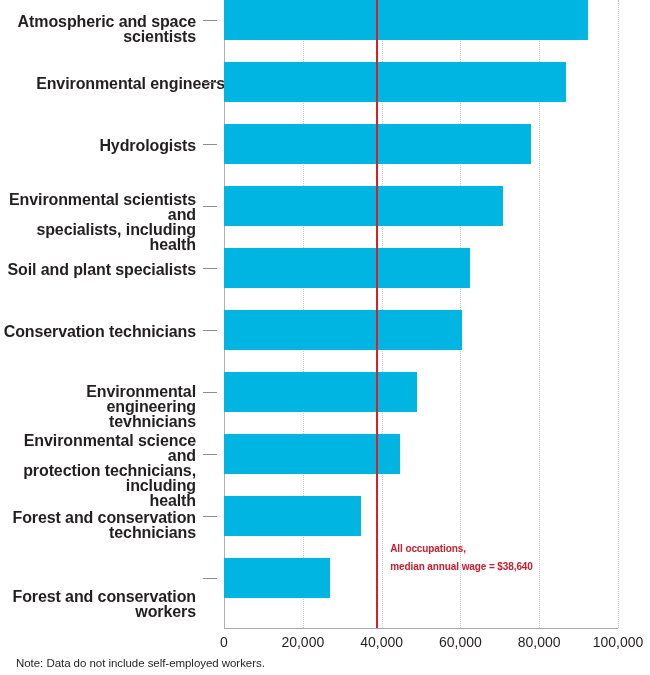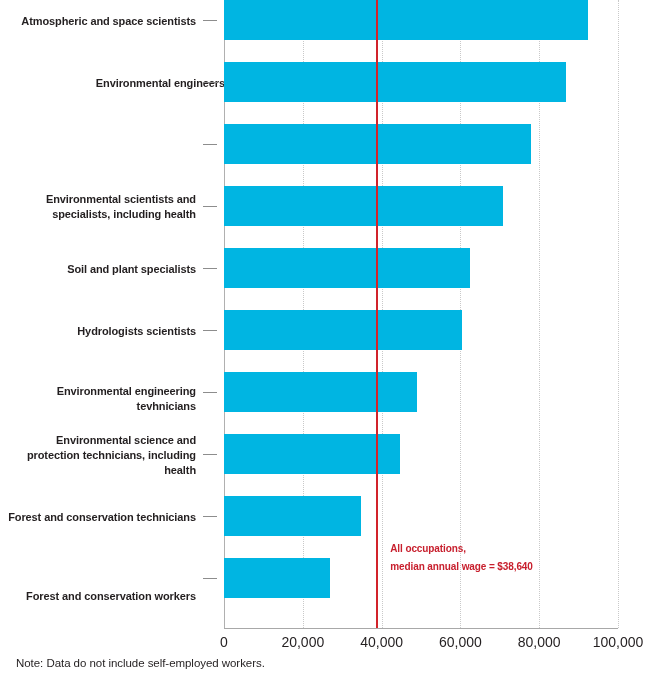--- a/index.html
+++ b/index.html
@@ -66,21 +66,21 @@
     left: 0;
     width: 650px;
     height: 62px;
   }
 
   .cat-label {
     position: absolute;
     left: 0;
     width: 196px;
     text-align: right;
-    font-size: 11px;
+    font-size: 16px;
     line-height: 15px;
     color: #231f20;
     font-weight: 600;
     letter-spacing: -0.1px;
   }
 
   .tick-mark {
     position: absolute;
     left: 203px;
     width: 14px;
@@ -151,41 +151,44 @@
           <div class="bar" style="width: 364.056px; top: 0px; background: rgb(0, 181, 226);"></div>
         </div>
         <div class="row" style="top: 62px;">
           <div class="cat-label" style="top: 13.5px; padding-left: 29px;">
             <div>Environmental engineers</div>
           </div>
           <div class="tick-mark" style="top: 20px;"></div>
           <div class="bar" style="width: 341.992px; top: 0px; background: rgb(0, 181, 226);"></div>
         </div>
         <div class="row" style="top: 124px;">
+          <div class="cat-label" style="top: 13.5px;">
+            <div>Hydrologists</div>
+          </div>
           <div class="tick-mark" style="top: 20px;"></div>
           <div class="bar" style="width: 307.32px; top: 0px; background: rgb(0, 181, 226);"></div>
         </div>
         <div class="row" style="top: 186px;">
           <div class="cat-label" style="top: 6px;">
             <div>Environmental scientists and</div>
             <div>specialists, including health</div>
           </div>
           <div class="tick-mark" style="top: 20px;"></div>
           <div class="bar" style="width: 278.952px; top: 0px; background: rgb(0, 181, 226);"></div>
         </div>
         <div class="row" style="top: 248px;">
           <div class="cat-label" style="top: 13.5px;">
             <div>Soil and plant specialists</div>
           </div>
           <div class="tick-mark" style="top: 20px;"></div>
           <div class="bar" style="width: 245.856px; top: 0px; background: rgb(0, 181, 226);"></div>
         </div>
         <div class="row" style="top: 310px;">
           <div class="cat-label" style="top: 13.5px;">
-            <div>Hydrologists scientists</div>
+            <div>Conservation technicians</div>
           </div>
           <div class="tick-mark" style="top: 20px;"></div>
           <div class="bar" style="width: 237.976px; top: 0px; background: rgb(0, 181, 226);"></div>
         </div>
         <div class="row" style="top: 372px;">
           <div class="cat-label" style="top: 0; margin-top: 12px;">
             <div>Environmental engineering</div>
             <div>tevhnicians</div>
           </div>
           <div class="tick-mark" style="top: 20px;"></div>

